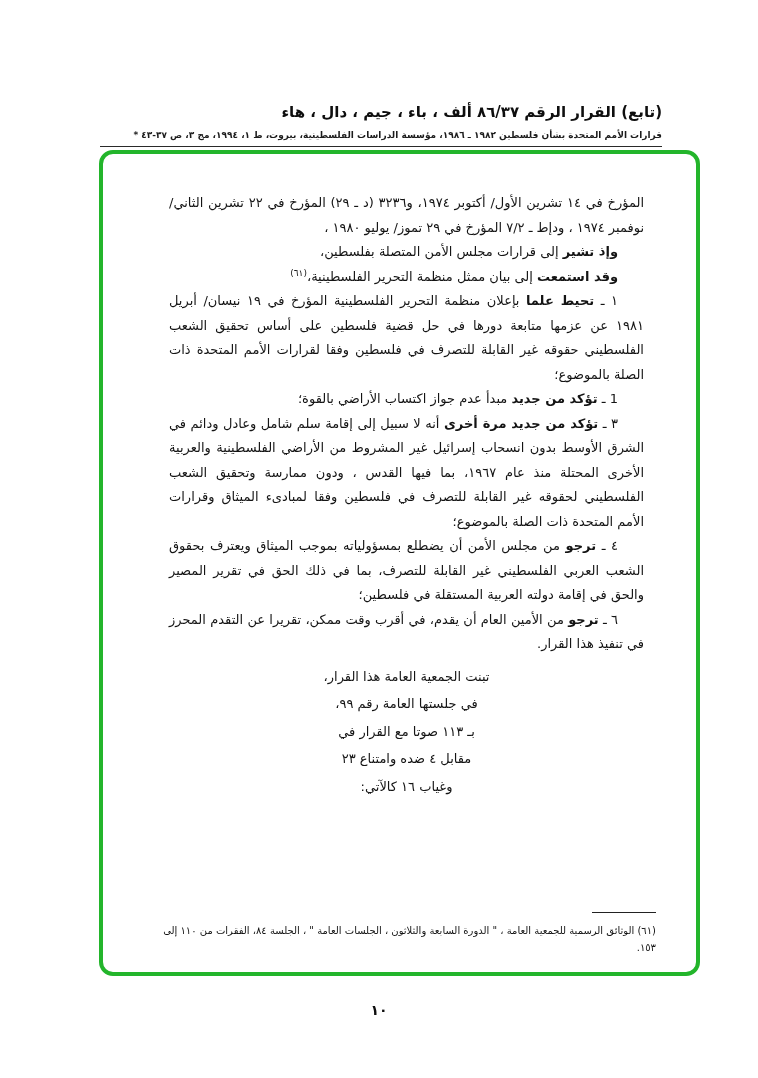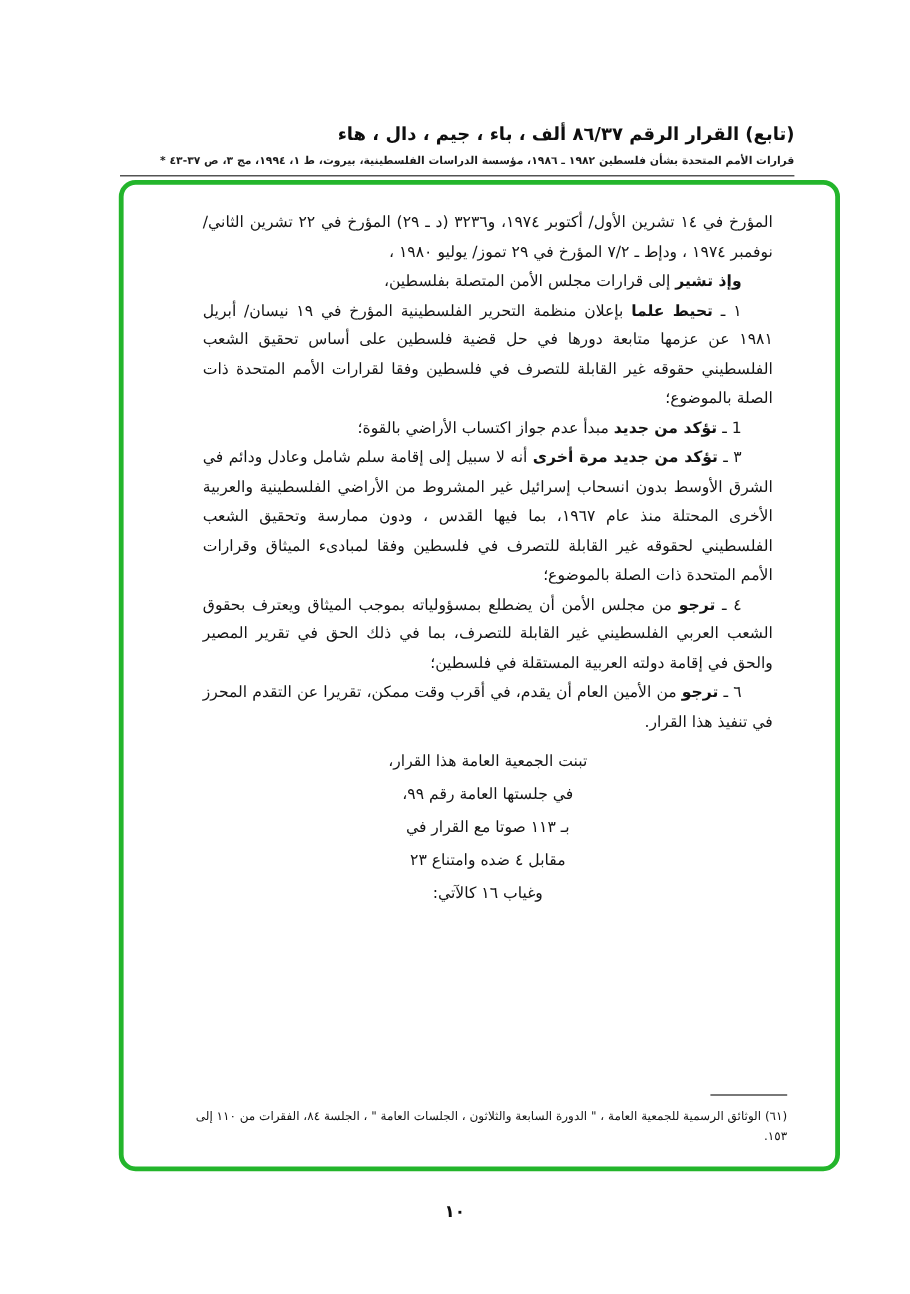--- a/index.html
+++ b/index.html
@@ -42,21 +42,21 @@
     left: 99px;
     width: 601px;
     height: 826px;
     box-sizing: border-box;
     border: 4px solid #23b52b;
     border-radius: 14px;
     background: #ffffff;
     overflow: hidden;
   }
   .body-text {
-    padding: 20px 52px 0 66px;
+    padding: 37px 52px 0 66px;
     font-size: 13px;
     line-height: 24.5px;
     text-align: justify;
     color: #141414;
   }
   .para { margin: 0; text-indent: 26px; }
   .para.first { text-indent: 0; }
   .para .lead { font-weight: bold; }
   .fnref { font-size: 9px; vertical-align: super; line-height: 0; }
   .adoption {
@@ -105,20 +105,21 @@
     <div class="source-citation">قرارات الأمم المتحدة بشأن فلسطين ١٩٨٢ ـ ١٩٨٦، مؤسسة الدراسات الفلسطينية، بيروت، ط ١، ١٩٩٤، مج ٣، ص ٣٧-٤٣ *</div>
   </div>
 
   <div class="content-frame">
     <div class="body-text">
 
       <p class="para first"><span>المؤرخ في ١٤ تشرين الأول/ أكتوبر ١٩٧٤، و٣٢٣٦ (د ـ ٢٩) المؤرخ في ٢٢ تشرين الثاني/ نوفمبر ١٩٧٤ ، ودإط ـ ٧/٢ المؤرخ في ٢٩ تموز/ يوليو ١٩٨٠ ،</span></p>
 
       <p class="para"><span class="lead">وإذ تشير</span><span> إلى قرارات مجلس الأمن المتصلة بفلسطين،</span></p>
 
+      <p class="para"><span class="lead">وقد استمعت</span><span> إلى بيان ممثل منظمة التحرير الفلسطينية،</span><span class="fnref">(٦١)</span></p>
 
       <p class="para"><span>١ ـ </span><span class="lead">تحيط علما</span><span> بإعلان منظمة التحرير الفلسطينية المؤرخ في ١٩ نيسان/ أبريل ١٩٨١ عن عزمها متابعة دورها في حل قضية فلسطين على أساس تحقيق الشعب الفلسطيني حقوقه غير القابلة للتصرف في فلسطين وفقا لقرارات الأمم المتحدة ذات الصلة بالموضوع؛</span></p>
 
       <p class="para"><span>1 ـ </span><span class="lead">تؤكد من جديد</span><span> مبدأ عدم جواز اكتساب الأراضي بالقوة؛</span></p>
 
       <p class="para"><span>٣ ـ </span><span class="lead">تؤكد من جديد مرة أخرى</span><span> أنه لا سبيل إلى إقامة سلم شامل وعادل ودائم في الشرق الأوسط بدون انسحاب إسرائيل غير المشروط من الأراضي الفلسطينية والعربية الأخرى المحتلة منذ عام ١٩٦٧، بما فيها القدس ، ودون ممارسة وتحقيق الشعب الفلسطيني لحقوقه غير القابلة للتصرف في فلسطين وفقا لمبادىء الميثاق وقرارات الأمم المتحدة ذات الصلة بالموضوع؛</span></p>
 
       <p class="para"><span>٤ ـ </span><span class="lead">ترجو</span><span> من مجلس الأمن أن يضطلع بمسؤولياته بموجب الميثاق ويعترف بحقوق الشعب العربي الفلسطيني غير القابلة للتصرف، بما في ذلك الحق في تقرير المصير والحق في إقامة دولته العربية المستقلة في فلسطين؛</span></p>
 
 

